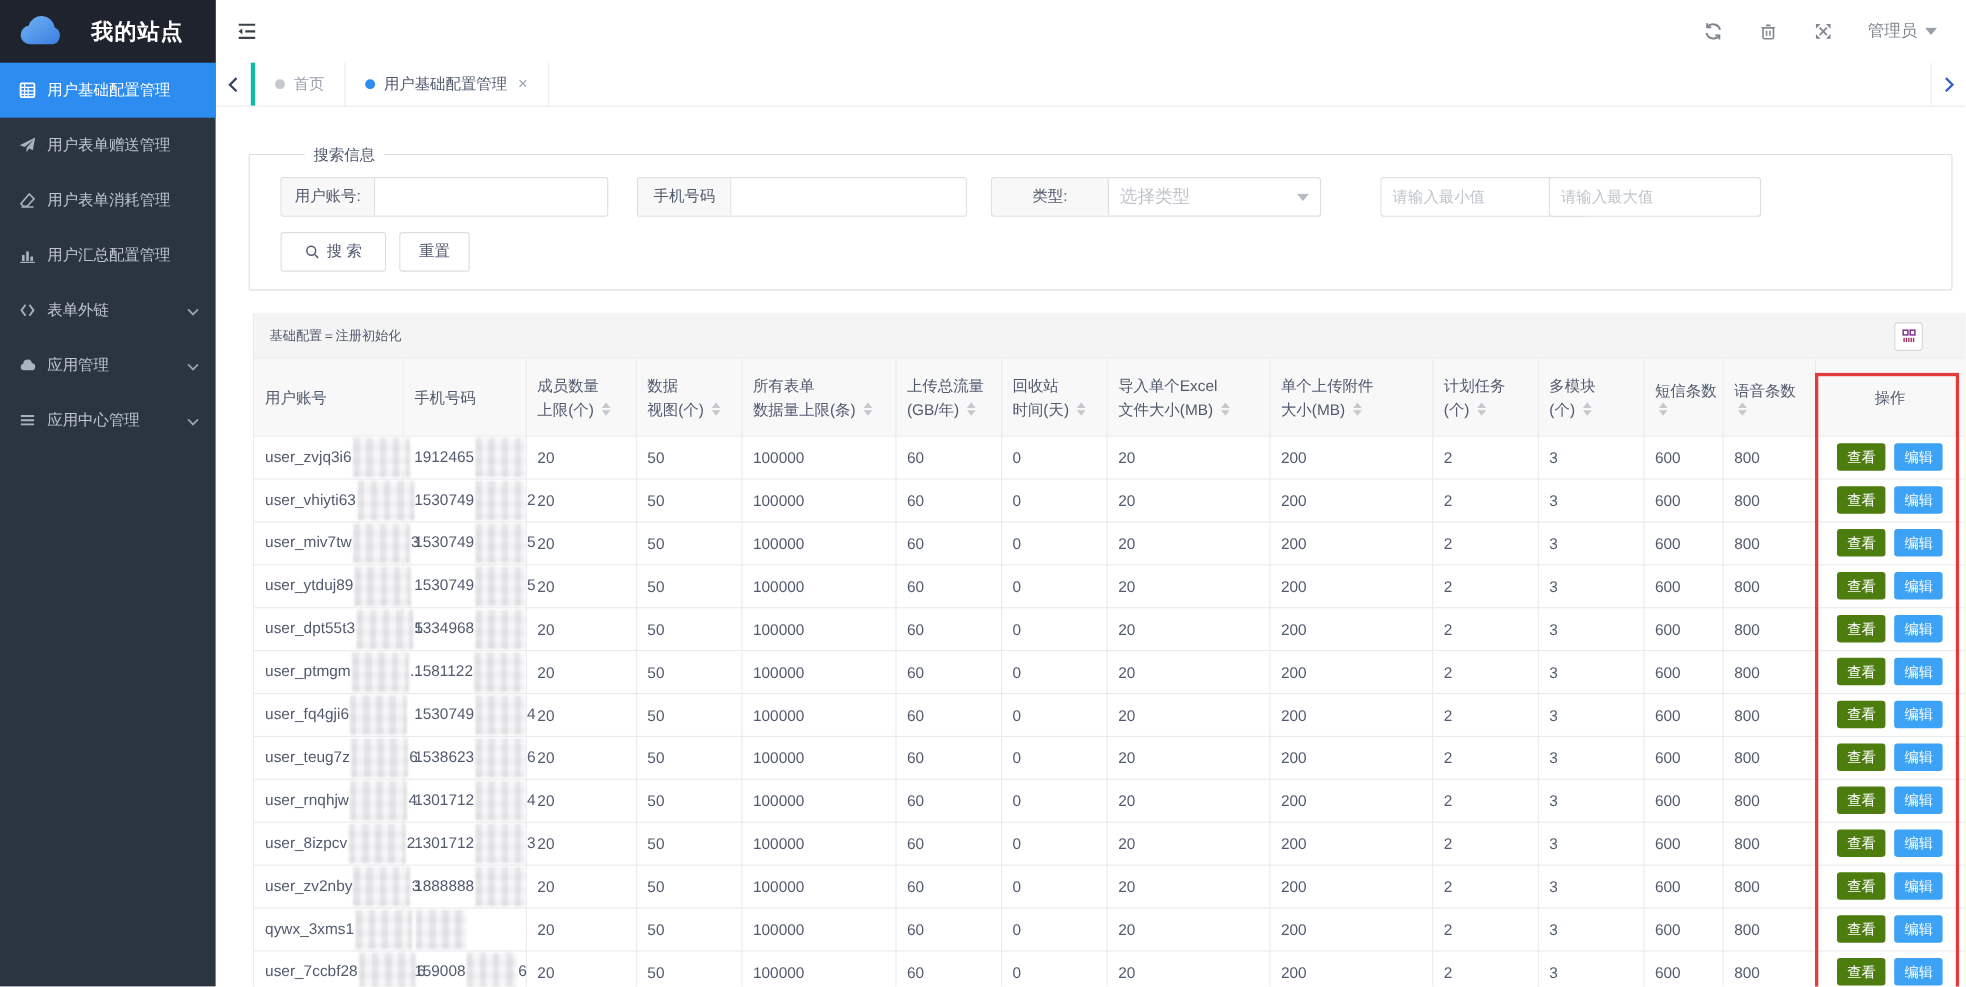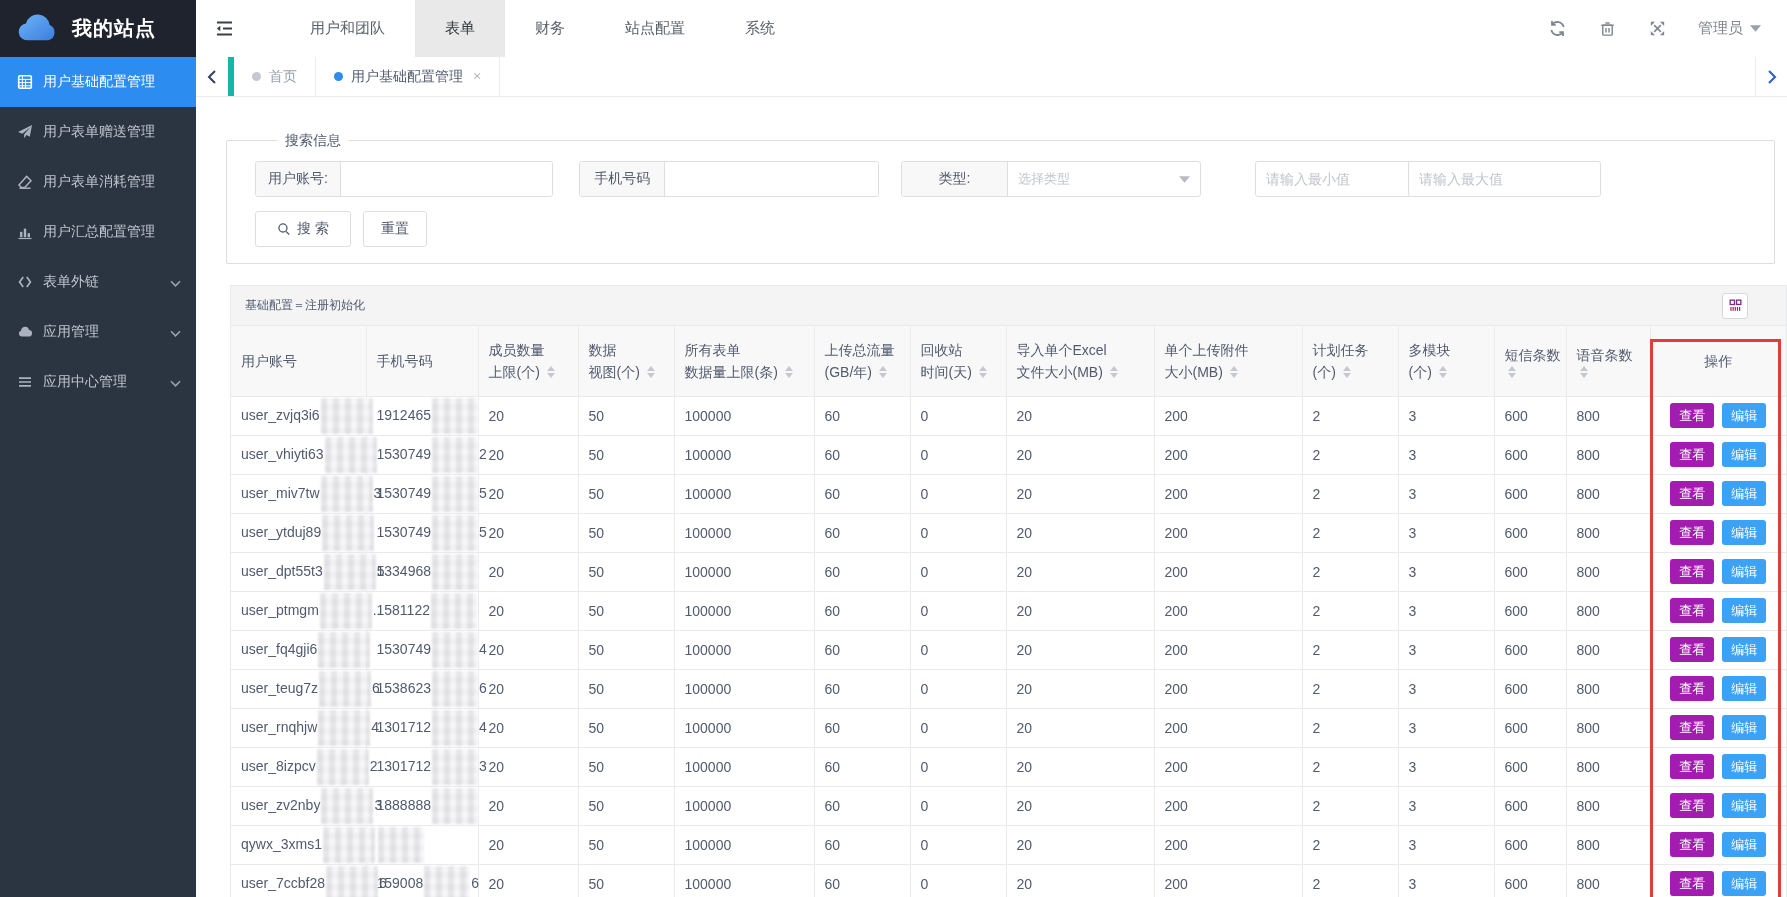--- a/index.html
+++ b/index.html
@@ -1,21 +1,21 @@
 <!DOCTYPE html>
 <html><head>
 <meta charset="utf-8">
 <style>
   * { margin:0; padding:0; box-sizing:border-box; }
   body { font-family:"Liberation Sans","DejaVu Sans",sans-serif; background:#fff; }
   .screen { position:relative; width:1787px; height:897px; overflow:hidden; background:#fff; }
 
   
   .sidebar { position:absolute; left:0; top:0; width:196px; height:897px; background:#2b3441; z-index:5; }
-  .logo { height:57px; background:#1f232d; display:flex; align-items:center; gap:12px; padding:0 14px; }
+  .logo { height:57px; background:#1f232d; display:flex; align-items:center; gap:23px; padding:0 14px; }
   .logo svg { width:46px; height:30px; flex:0 0 auto; }
   .logo-title { color:#fff; font-size:20px; font-weight:bold; letter-spacing:1px; white-space:nowrap; }
   .side-menu { padding-top:0; }
   .side-item { height:50px; display:flex; align-items:center; gap:10px; padding:0 14px 0 16px; color:#bfc6cf; font-size:14px; cursor:pointer; }
   .side-item .s-icon { width:17px; height:17px; display:flex; align-items:center; justify-content:center; color:#aab2bd; }
   .side-item .s-icon svg { width:16px; height:16px; }
   .side-item.active { background:#2d8cf0; color:#fff; }
   .side-item.active .s-icon { color:#fff; }
   .side-label { flex:1 1 auto; white-space:nowrap; }
   .side-chev { width:12px; height:12px; color:#9aa3ae; }
@@ -32,36 +32,36 @@
   .top-icon { width:20px; height:20px; color:#80868e; cursor:pointer; display:flex; }
   .top-icon svg { width:19px; height:19px; }
   .admin { display:flex; align-items:center; gap:7px; color:#80868e; font-size:15px; cursor:pointer; }
   .admin .caret svg { width:11px; height:7px; display:block; color:#9aa0a8; }
 
   
   .tabbar { position:absolute; left:196px; top:57px; right:0; height:40px; background:#fff; border-bottom:1px solid #ececec; display:flex; align-items:stretch; }
   .tab-arrow { width:32px; display:flex; align-items:center; justify-content:center; color:#33415e; cursor:pointer; }
   .tab-arrow svg { width:12px; height:14px; }
   .tab-arrow.right { margin-left:auto; border-left:1px solid #ececec; color:#2d5bd1; }
-  .tabs { display:flex; align-items:stretch; border-left:6px solid #14b8a6;font-family:Liberation Serif, serif; }
+  .tabs { display:flex; align-items:stretch; border-left:4px solid #14b8a6; }
   .tab { display:flex; align-items:center; gap:8px; padding:0 18px; border-right:1px solid #ececec; font-size:14px; color:#9aa2ad; cursor:pointer; white-space:nowrap; }
   .tab .dot { width:9px; height:9px; border-radius:50%; background:#c5c8ce; }
   .tab.active { color:#515a6e; }
   .tab.active .dot { background:#2d8cf0; }
   .tab-close { font-size:15px; color:#9aa2ad; margin-left:2px; cursor:pointer; line-height:1; }
 
   
   .search-box { position:absolute; left:226px; top:140px; width:1549px; height:124px; border:1px solid #dcdee2; border-radius:2px; }
   .legend { position:absolute; top:-9px; left:50px; background:#fff; padding:0 8px; font-size:14px; color:#515a6e; }
   .form-row { position:absolute; top:20px; left:0; right:0; height:36px; }
   .igroup { position:absolute; top:0; height:36px; display:flex; border:1px solid #dcdee2; border-radius:3px; overflow:hidden; background:#fff; }
   .igroup .ilabel { background:#f8f8f9; border-right:1px solid #dcdee2; display:flex; align-items:center; justify-content:center; font-size:14px; color:#515a6e; padding:0 12px; white-space:nowrap; }
   .igroup input { border:0; outline:none; font-size:14px; color:#515a6e; padding:0 10px; width:100%; font-family:inherit; }
   .igroup input::placeholder, .lone-input input::placeholder { color:#c0c4cc; }
-  .iselect { display:flex; align-items:center; justify-content:space-between; padding:0 10px; font-size:13px; color:#c0c4cc; cursor:pointer; }
+  .iselect { display:flex; align-items:center; justify-content:space-between; padding:0 10px; font-size:16px; color:#c0c4cc; cursor:pointer; }
   .iselect .caret svg { width:11px; height:7px; color:#b6bac1; display:block; }
   .lone-input { position:absolute; top:0; height:36px; border:1px solid #dcdee2; border-radius:3px; background:#fff; display:flex; }
   .btn-row { position:absolute; top:70px; left:0; height:36px; }
   .btn { position:absolute; top:0; height:36px; border:1px solid #dcdee2; border-radius:3px; background:#fff; font-size:14px; color:#515a6e; display:flex; align-items:center; justify-content:center; gap:6px; cursor:pointer; font-family:inherit; }
   .btn svg { width:14px; height:14px; color:#515a6e; }
 
   
   .card { position:absolute; left:230px; top:285px; width:1557px; height:620px; border:1px solid #e8eaec; border-bottom:0; }
   .card-head { height:40px; background:#f4f4f5; border-bottom:1px solid #e8eaec; display:flex; align-items:center; padding:0 14px; font-size:12px; color:#515a6e; }
   .cols-btn { margin-left:auto; width:26px; height:26px; border:1px solid #d4d7dc; border-radius:3px; background:#fff; display:flex; align-items:center; justify-content:center; cursor:pointer; margin-right:24px; }
@@ -76,21 +76,21 @@
   .sorter .up { border-bottom:5px solid #c5c8ce; }
   .sorter .dn { border-top:5px solid #c5c8ce; }
   .th-center { text-align:center !important; }
   .censor { display:inline-block; width:52px; height:36px; vertical-align:middle; margin:0 1px; border-radius:1px; position:relative; z-index:2;
     background:
       repeating-linear-gradient(90deg, rgba(214,214,218,.55) 0 6px, rgba(244,244,246,.55) 6px 12px),
       repeating-linear-gradient(0deg, #ededef 0 6px, #fafafb 6px 12px);
     filter: blur(1.2px); }
   .censor.ph { width:46px; }
   .act-btn { display:inline-block; border:0; border-radius:3px; color:#fff; font-size:13px; padding:5px 9px; cursor:pointer; font-family:inherit; line-height:1.2; }
-  .act-btn.view { background:#a21caf; margin-right:8px; }
+  .act-btn.view { background:#4d7c0f; margin-right:8px; }
   .act-btn.edit { background:#3ca2f6; }
   td.act-cell { text-align:center; }
 
   
   .annotation { position:absolute; left:1650px; top:339px; width:131px; height:600px; border:3px solid #e23b3b; pointer-events:none; z-index:10; }
 </style>
 </head>
 <body>
 
 <div class="screen">
@@ -182,27 +182,20 @@
       </div>
   </div>
 
   <div class="topbar">
     <div class="collapse-btn">
       <svg viewBox="0 0 21 21" fill="none" stroke="currentColor" stroke-width="2">
         <path d="M3 4.5h15M9 10.5h9M3 16.5h15"></path>
         <path d="M6.3 7.8 2.8 10.5l3.5 2.7z" fill="currentColor" stroke="none"></path>
       </svg>
     </div>
-    <div class="top-menu">
-        <div class="top-menu-item">用户和团队</div>
-        <div class="top-menu-item active">表单</div>
-        <div class="top-menu-item">财务</div>
-        <div class="top-menu-item">站点配置</div>
-        <div class="top-menu-item">系统</div>
-      </div>
     <div class="top-right">
       <span class="top-icon">
         <svg viewBox="0 0 20 20" fill="none" stroke="currentColor" stroke-width="1.9">
           <path d="M16.5 8.5A7 7 0 0 0 4.4 5.6"></path>
             <path d="M4.2 2.2v3.9h3.9"></path>
           <path d="M3.5 11.5a7 7 0 0 0 12.1 2.9"></path>
             <path d="M15.8 17.8v-3.9h-3.9"></path>
         </svg>
       </span>
       <span class="top-icon">

